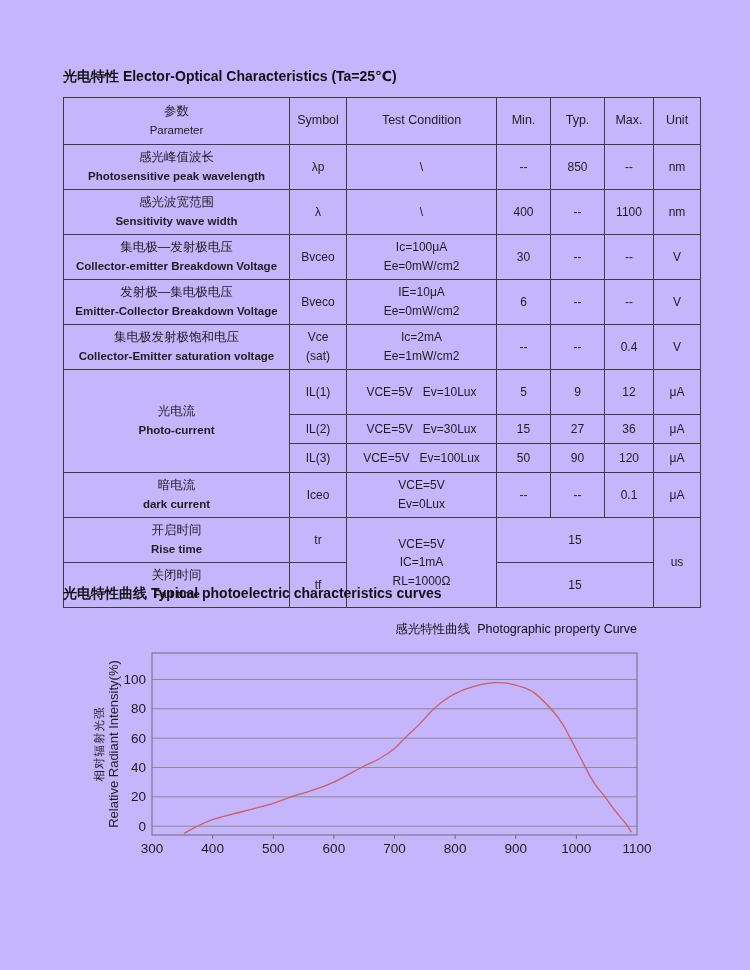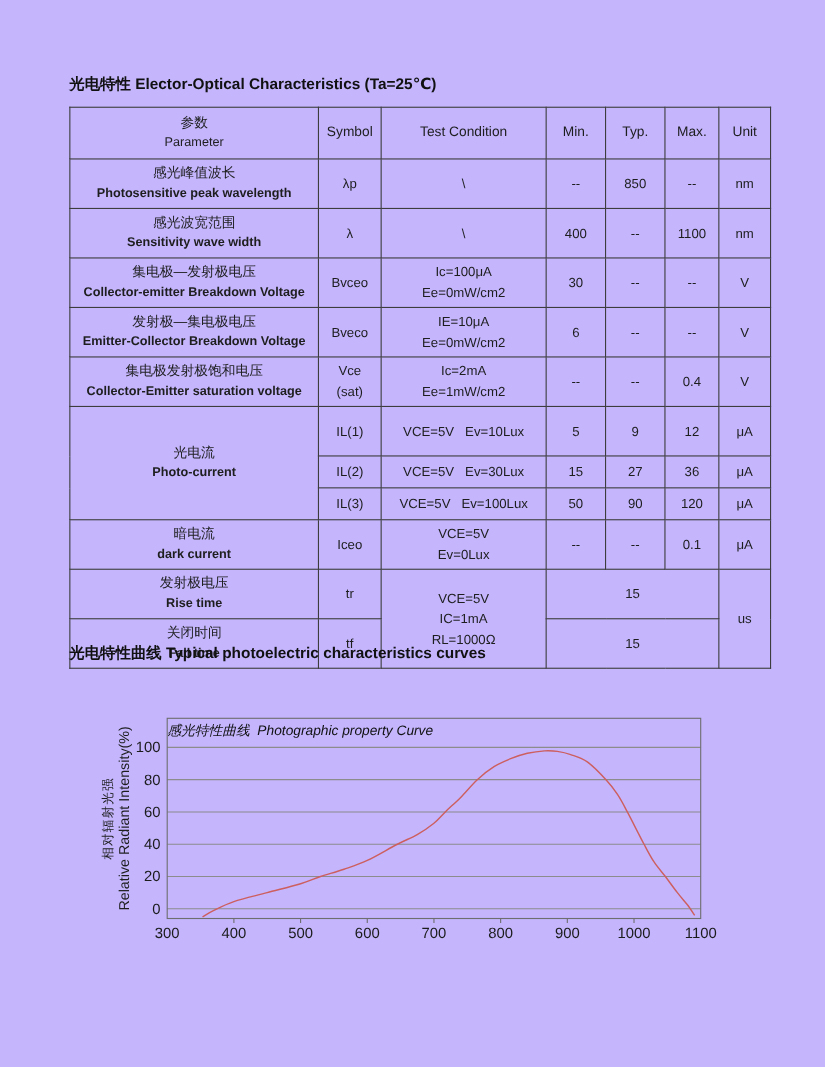--- a/index.html
+++ b/index.html
@@ -27,22 +27,22 @@
   .c-param .l0{font-size:12.5px;font-weight:normal;}
   .c-param .l1{font-size:11.5px;font-weight:bold;}
   .c-sym .l0,.c-sym .l1{font-size:12px;}
   .c-cond .l0,.c-cond .l1,.c-cond .l2{font-size:12px;white-space:pre;}
   .c-val .l0,.c-unit .l0{font-size:12px;}
   tr.short td{height:22px;}
   tr.tall td{height:38px;}
 
   
   #chart-title{
-    position:absolute;top:656px;left:152px;width:485px;text-align:left;
-    font-size:12.5px;color:#111;white-space:pre;font-style:italic;
+    position:absolute;top:621px;left:152px;width:485px;text-align:right;
+    font-size:12.5px;color:#111;white-space:pre;
   }
   .chart-wrap{position:absolute;left:107px;top:650px;width:560px;height:260px;}
   .chart-wrap svg{position:absolute;left:0;top:0;}
   svg text{font-family:"Liberation Sans","DejaVu Sans",sans-serif;fill:#1c1c1c;}
   .ylabel{
     position:absolute;left:0px;top:94px;width:max-content;text-align:center;
     transform:translate(-50%,-50%) rotate(-90deg);line-height:1.25;
   }
   .ylabel .cn{font-size:11.5px;letter-spacing:1px;}
   .ylabel .en{font-size:13px;}
@@ -303,21 +303,21 @@
           </td>
           <td class="c-val">
             <div class="l0">0.1</div>
           </td>
           <td class="c-unit">
             <div class="l0">μA</div>
           </td>
         </tr>
         <tr class="tall">
           <td class="c-param">
-            <div class="l0">发射极电压</div>
+            <div class="l0">开启时间</div>
             <div class="l1">Rise time</div>
           </td>
           <td class="c-sym">
             <div class="l0">tr</div>
           </td>
           <td class="c-cond" rowspan="2">
             <div class="l0">VCE=5V</div>
             <div class="l1">IC=1mA</div>
             <div class="l2">RL=1000Ω</div>
           </td>

